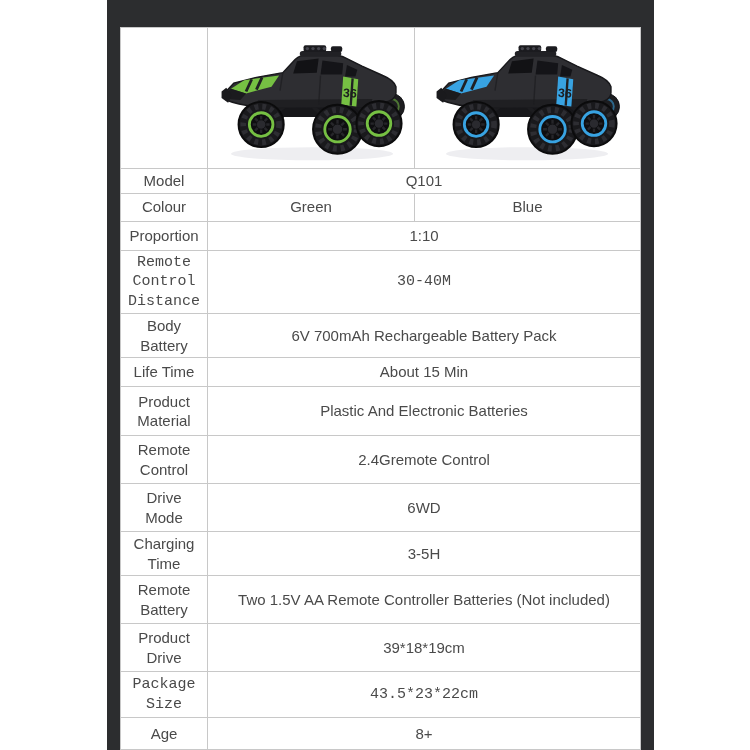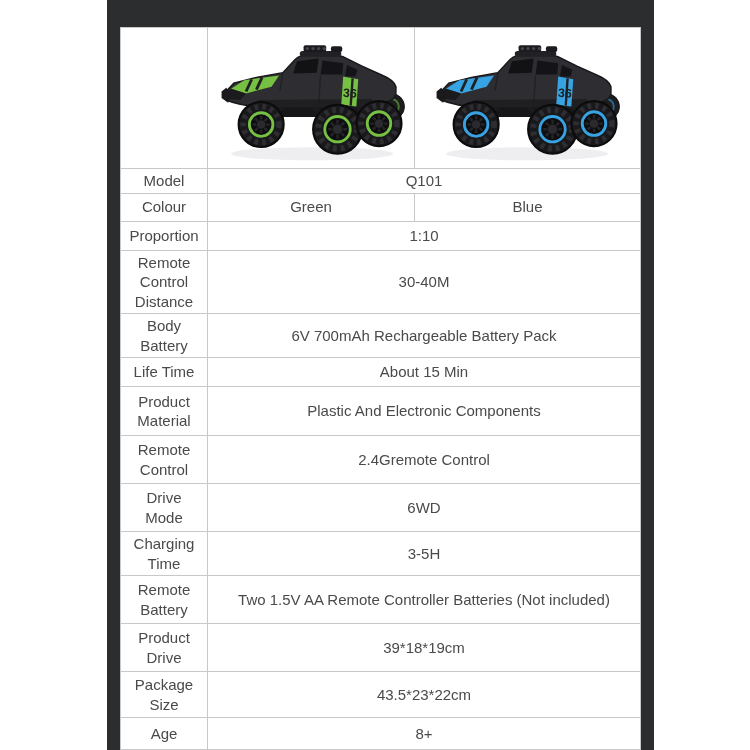--- a/index.html
+++ b/index.html
@@ -11,30 +11,30 @@
   table.spec{width:100%;height:100%;border-collapse:collapse;table-layout:fixed;}
   table.spec td{border:1px solid #c8c8c8;text-align:center;vertical-align:middle;
                 color:#4a4a4a;font-size:15px;line-height:1.3;padding:2px 6px;overflow:hidden;
                 background:#ffffff;}
   td.lbl{width:87px;padding:2px 4px;}
   td.img-cell{padding:0;}
   tr.r-img{height:141px;}
   tr.r-model{height:20px;}
   tr.r-colour{height:28px;padding-left:43px;}
   tr.r-prop{height:29px;padding-left:20px;}
-  tr.r-rcd{height:56px;}
+  tr.r-rcd{height:56px;font-family:Liberation Mono, monospace;}
   tr.r-bbat{height:43px;}
   tr.r-life{height:29px;}
   tr.r-mat{height:49px;}
   tr.r-rc{height:48px;}
   tr.r-drive{height:48px;margin-left:46px;}
   tr.r-charge{height:44px;}
   tr.r-rbat{height:48px;}
   tr.r-psize{height:48px;}
-  tr.r-pksize{height:46px;}
+  tr.r-pksize{height:46px;font-family:Liberation Mono, monospace;}
   tr.r-age{height:32px;}
   svg.truck{display:block;margin:4px auto 0 auto;}
 </style>
 </head>
 <body>
 
 <div class="canvas">
   <div class="frame">
     <div class="sheet">
       <table class="spec">
@@ -203,21 +203,21 @@
           <td colspan="2">6V 700mAh Rechargeable Battery Pack</td>
         </tr>
 
         <tr class="r-life">
           <td class="lbl">Life Time</td>
           <td colspan="2">About 15 Min</td>
         </tr>
 
         <tr class="r-mat">
           <td class="lbl">Product Material</td>
-          <td colspan="2">Plastic And Electronic Components</td>
+          <td colspan="2">Plastic And Electronic Batteries</td>
         </tr>
 
         <tr class="r-rc">
           <td class="lbl">Remote Control</td>
           <td colspan="2">2.4Gremote Control</td>
         </tr>
 
         <tr class="r-drive">
           <td class="lbl">Drive Mode</td>
           <td colspan="2">6WD</td>

